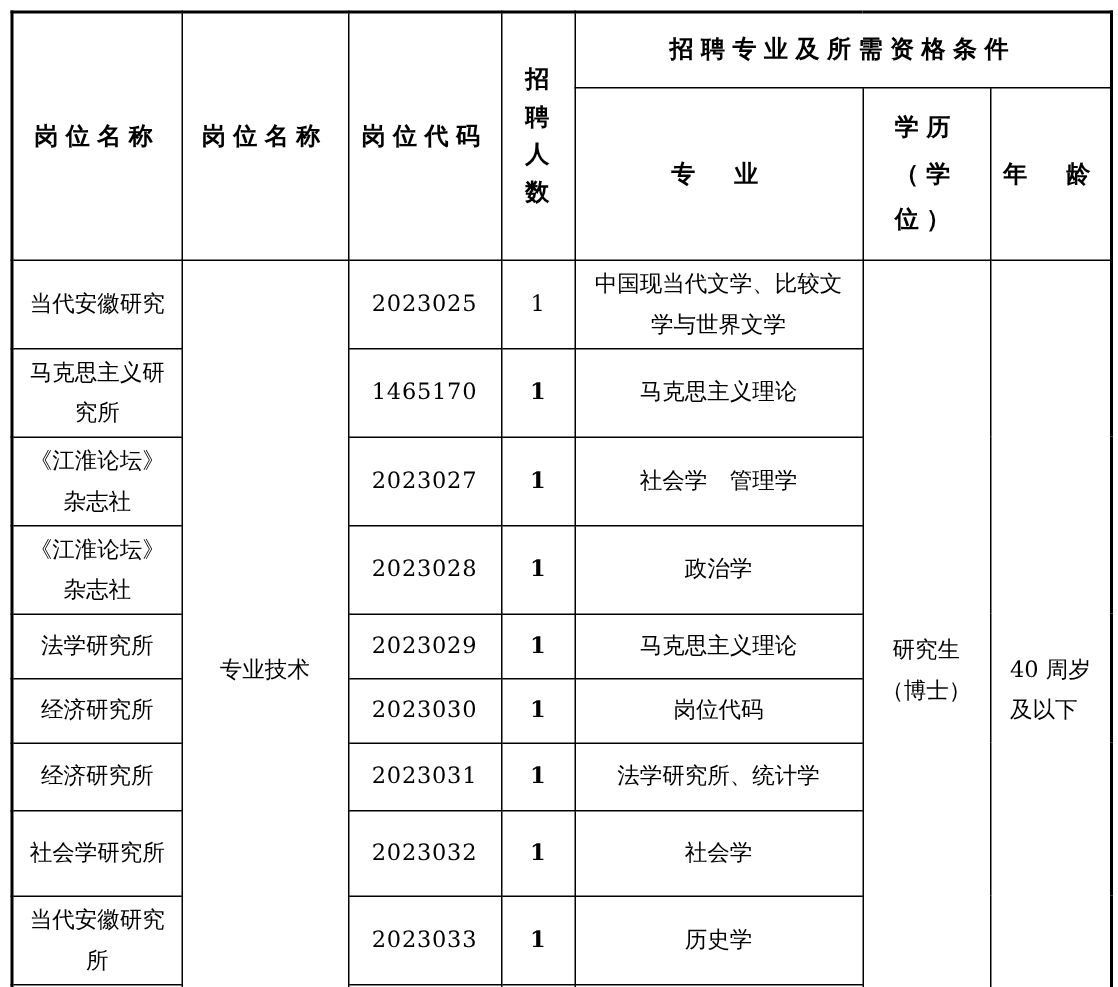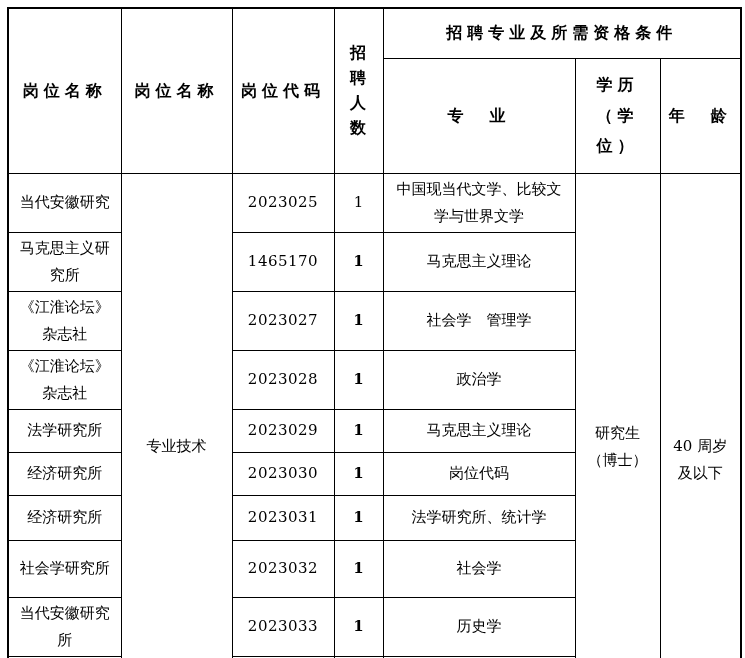--- a/index.html
+++ b/index.html
@@ -42,21 +42,21 @@
     word-break: break-all;
     line-height: 1.55;
     white-space: normal;
   }
   td.count { font-weight: bold; }
   td.count.regular { font-weight: normal; }
   td.code { letter-spacing: 0.5px; }
   td.age-cell { text-align: center; }
   .age-block {
     display: inline-block;
-    text-align: center;
+    text-align: left;
     white-space: pre-line;
   }
 </style>
 </head>
 <body>
 
 <table class="recruit">
   <colgroup>
     <col style="width:113px">
     <col style="width:111px">

